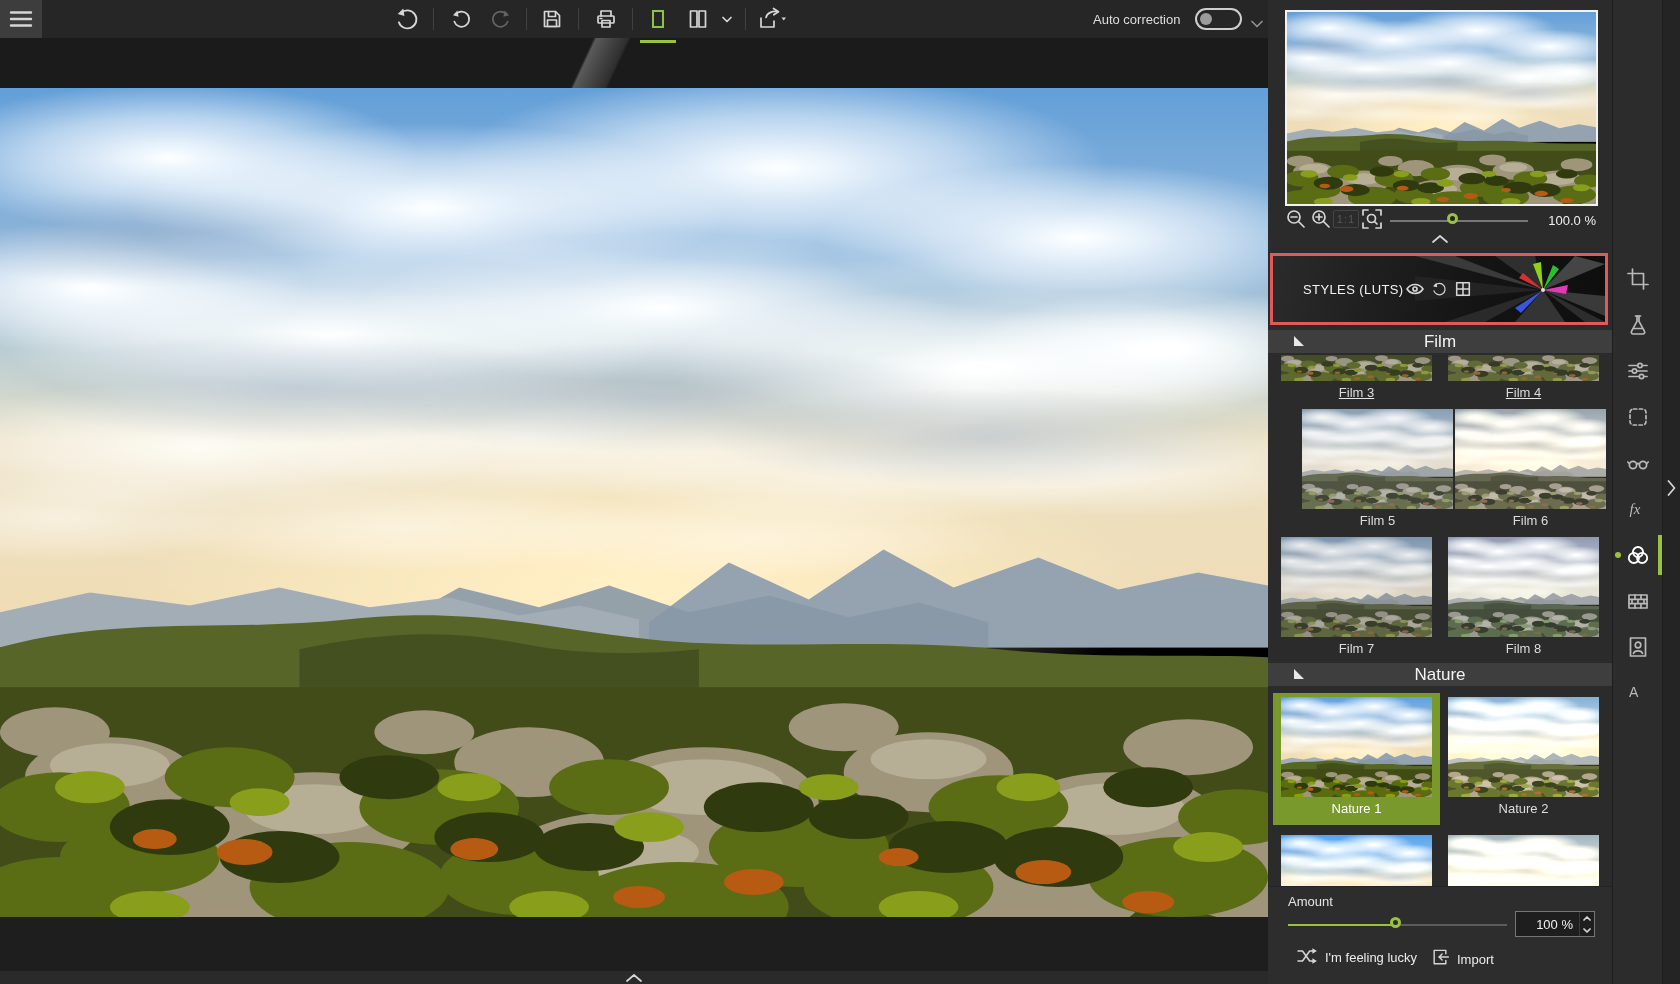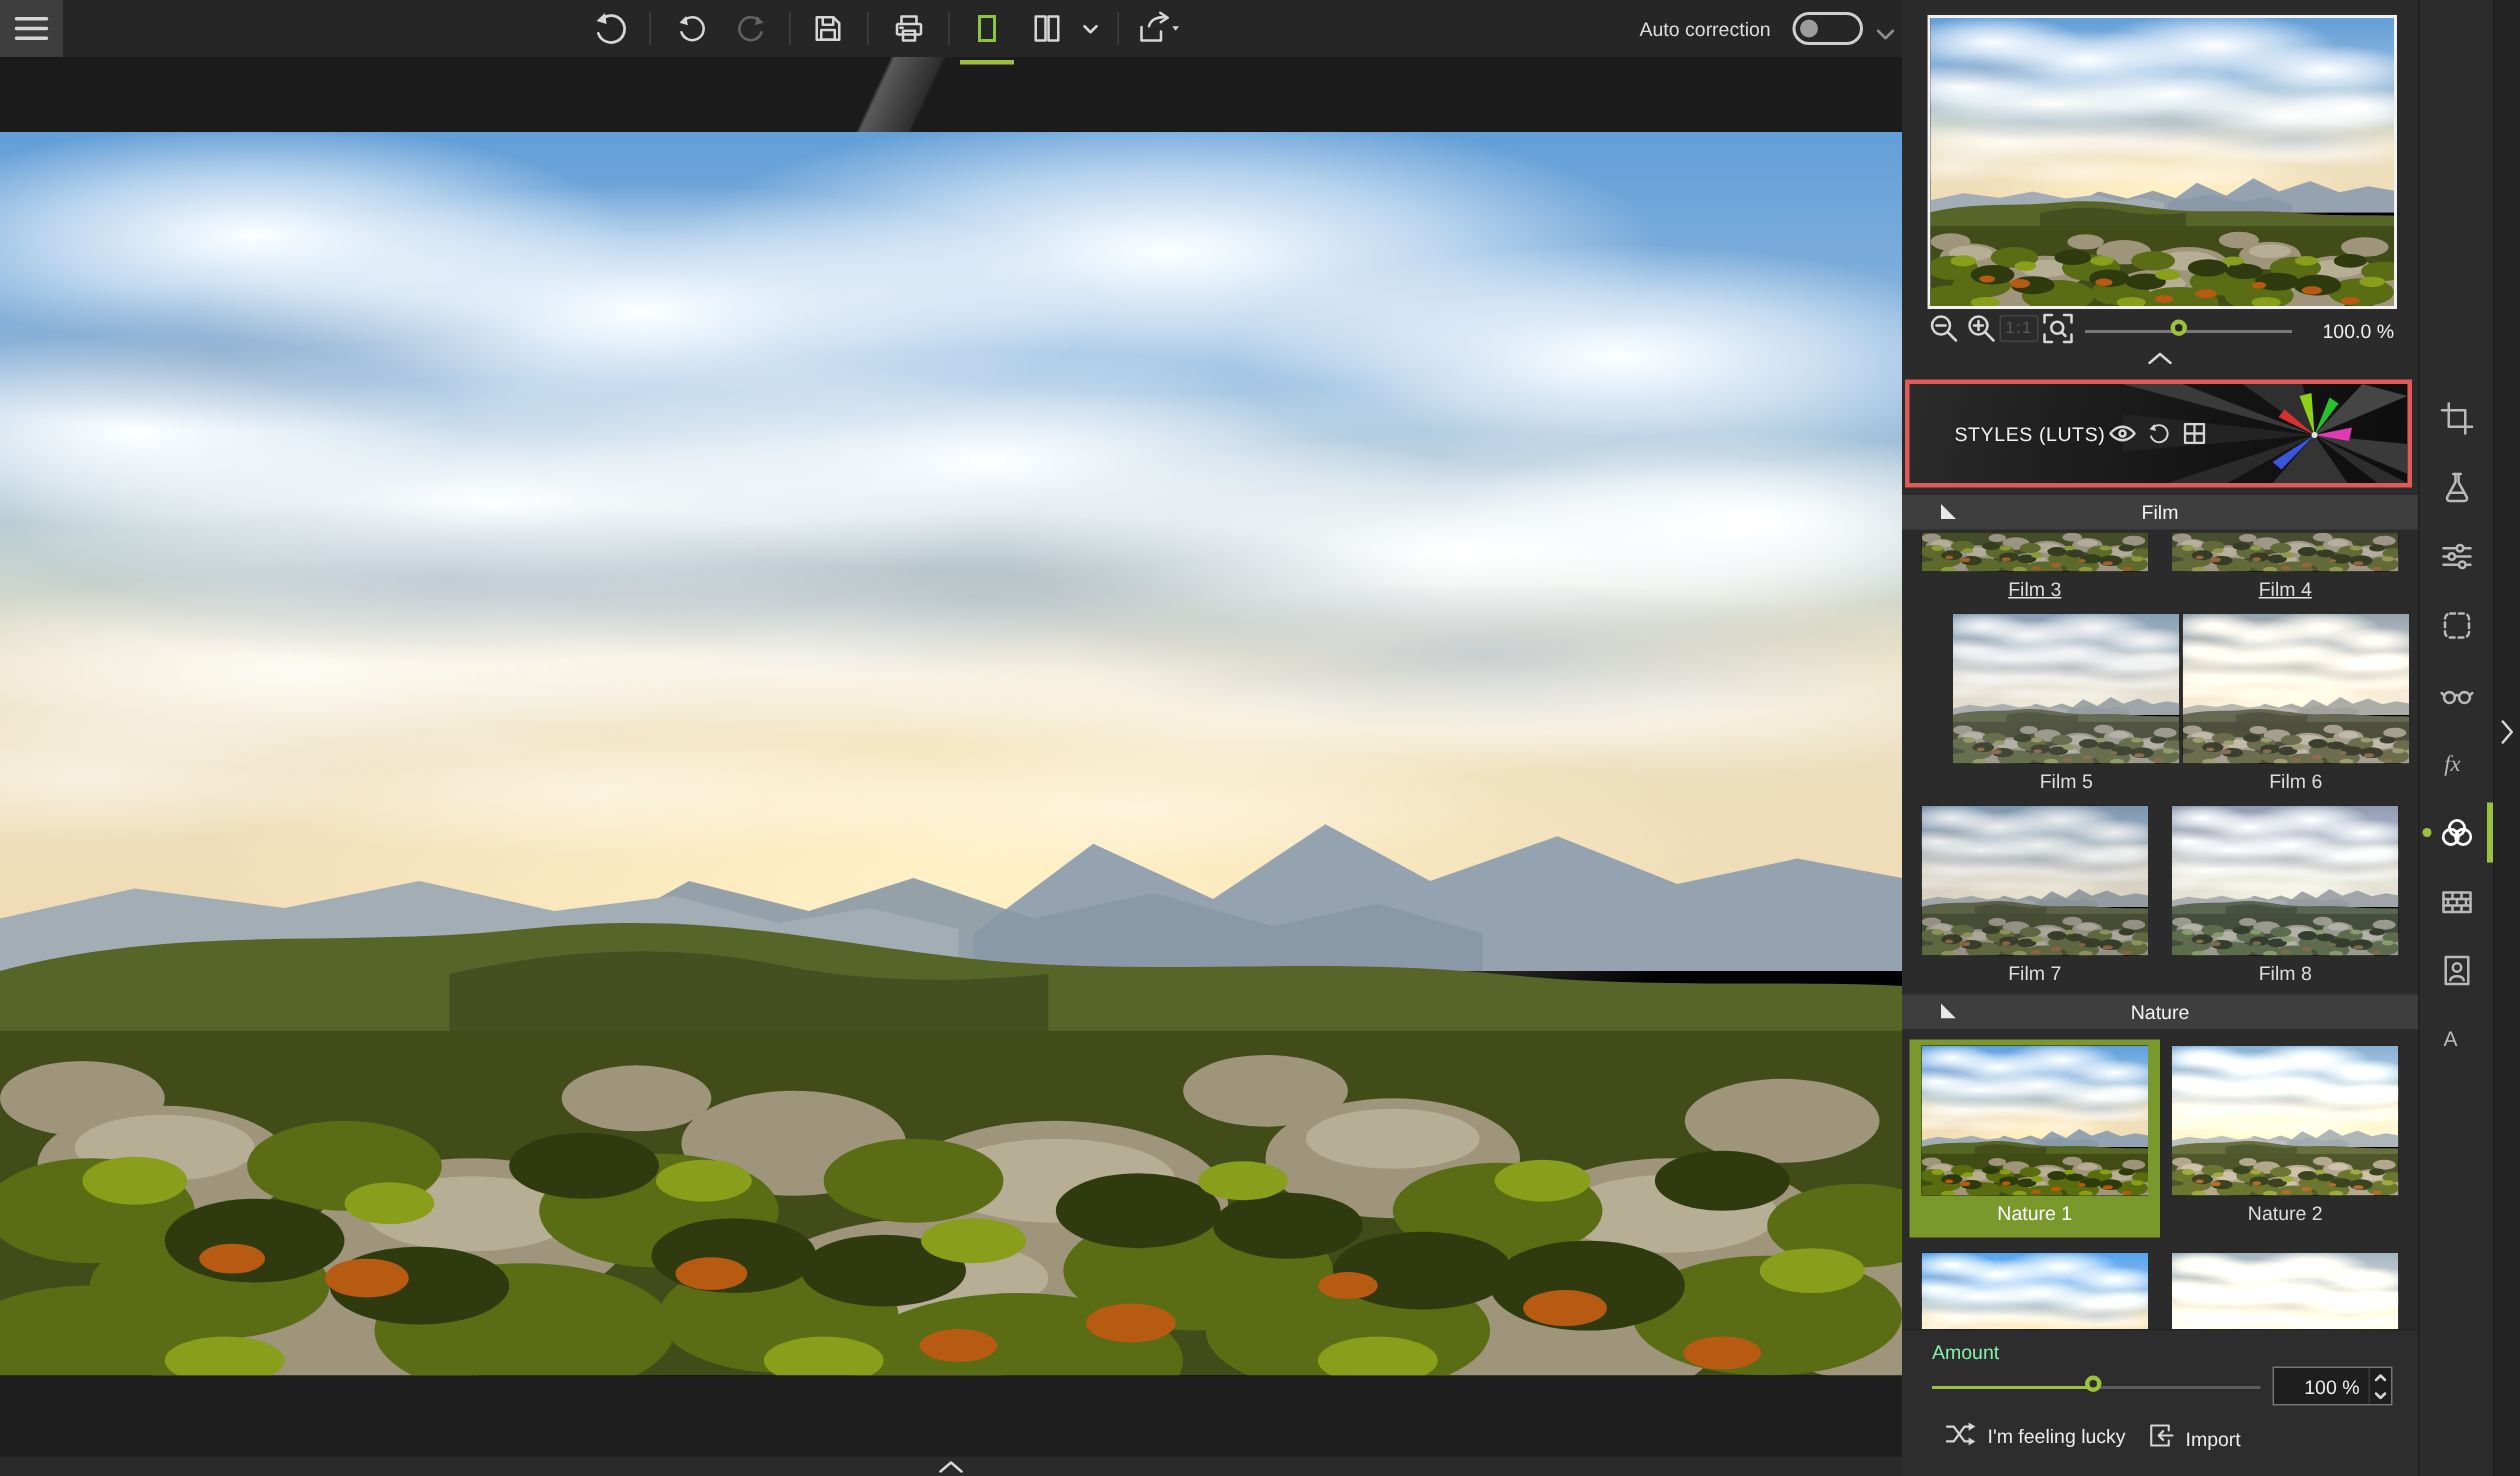--- a/index.html
+++ b/index.html
@@ -54,37 +54,37 @@
   .styles-header{position:absolute;left:2px;top:253px;width:338px;height:72px;border:3px solid var(--red);
                  background:linear-gradient(100deg,#2b2b2b 0%,#1f1f1f 30%,#141414 62%,#0e0e0e 100%);
                  overflow:hidden;cursor:pointer}
   .sh-inner{position:absolute;left:0;top:0;height:66px;display:flex;align-items:center;padding-left:30px;z-index:2}
   .sh-title{font-size:13px;color:#f2f2f2;letter-spacing:.4px;}
   .sh-ic{width:22px;height:22px;display:flex;align-items:center;justify-content:center;margin-right:2px;cursor:pointer}
   .burst{position:absolute;right:0;top:0;width:190px;height:66px;z-index:1}
 
   .styles-list{position:absolute;left:0;top:330px;width:344px;height:556px;overflow:hidden;background:#2b2b2b}
   .sec-bar{position:relative;height:23px;background:#3e3e3e;display:flex;align-items:center;justify-content:center;
-           font-size:13px;color:#f2f2f2;cursor:pointer}
+           font-size:17px;color:#f2f2f2;cursor:pointer}
   .sec-tri{position:absolute;left:26px;top:6px}
   .thumb-row{display:flex;padding:0 5px}
   .cell{width:167px;display:flex;flex-direction:column;align-items:center;cursor:pointer}
   .thumb{width:151px;height:100px;overflow:hidden;position:relative;background:#000}
   .thumb svg{display:block;width:151px;height:100px}
   .cell.clip-top .thumb{height:26px}
   .cell.clip-top .thumb svg{margin-top:-74px}
   .cell.clip-bottom{height:52px}
   .cell.clip-bottom .thumb{height:52px}
   .cell.tall{padding-top:4px;height:132px}
   .cell-label{height:22px;line-height:23px;font-size:13px;color:#dcdcdc;text-align:center;width:100%}
   .cell.selected{background:var(--selected)}
   .cell.selected .cell-label{color:#fff}
 
   .amount-panel{position:absolute;left:0;top:886px;width:344px;height:98px;background:#2d2d2d;border-top:1px solid #242424}
-  .amount-label{position:absolute;left:20px;top:7px;font-size:13px;color:#86efac}
+  .amount-label{position:absolute;left:20px;top:7px;font-size:13px;color:#e5e5e5}
   .am-track{position:absolute;left:20px;top:37px;width:219px;height:2px;background:#5c5c5c;cursor:pointer}
   .am-fill{width:110px;height:2px;background:var(--accent)}
   .am-knob{position:absolute;left:122px;top:30px;width:11px;height:11px;border:3px solid var(--accent);border-radius:50%;background:#2d2d2d;cursor:pointer}
   .am-box{position:absolute;left:247px;top:24px;width:80px;height:26px;background:#1e1e1e;border:1px solid #767676;
           display:flex;align-items:stretch;cursor:text}
   .am-box .val{flex:1;text-align:right;padding:5px 6px 0 0;font-size:13px;color:#f0f0f0}
   .spin{width:15px;display:flex;flex-direction:column;border-left:1px solid #3a3a3a}
   .spin div{flex:1;display:flex;align-items:center;justify-content:center;cursor:pointer}
   .panel-btn{position:absolute;top:60px;display:flex;align-items:flex-end;gap:7px;font-size:13px;color:#ececec;cursor:pointer}
   .btn-lucky{left:28px}

